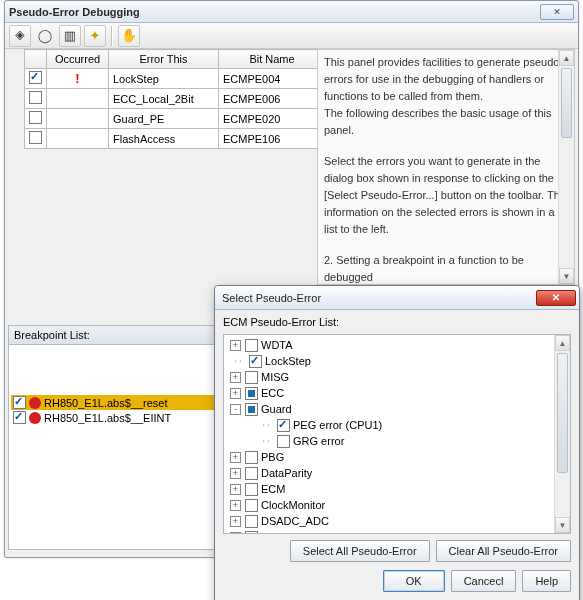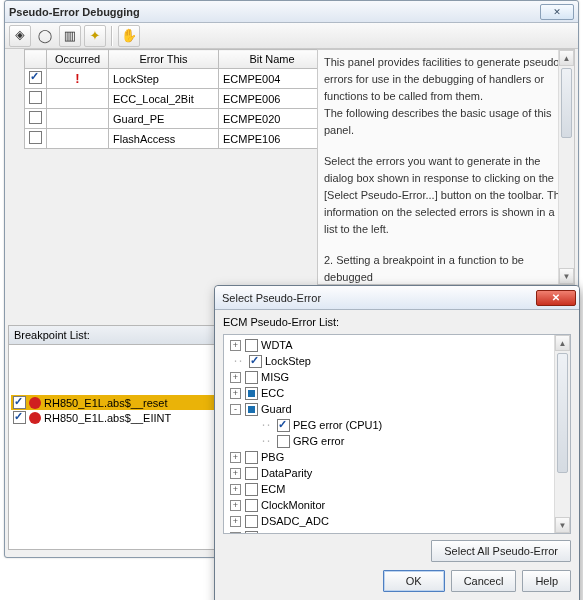--- a/index.html
+++ b/index.html
@@ -305,20 +305,21 @@
           </div>
         </div>
       <div class="scrollbar-v">
         <div class="sb-btn">▲</div>
         <div class="sb-thumb" style="height:120px"></div>
         <div class="sb-btn" style="position:absolute;bottom:0;left:0;right:0">▼</div>
       </div>
     </div>
     <div class="dlg-row2">
       <span class="btn">Select All Pseudo-Error</span>
+      <span class="btn">Clear All Pseudo-Error</span>
     </div>
     <div class="dlg-row3">
       <span class="btn primary">OK</span>
       <span class="btn">Cancecl</span>
       <span class="btn">Help</span>
     </div>
   </div>
 </div>
 
 </body></html>

